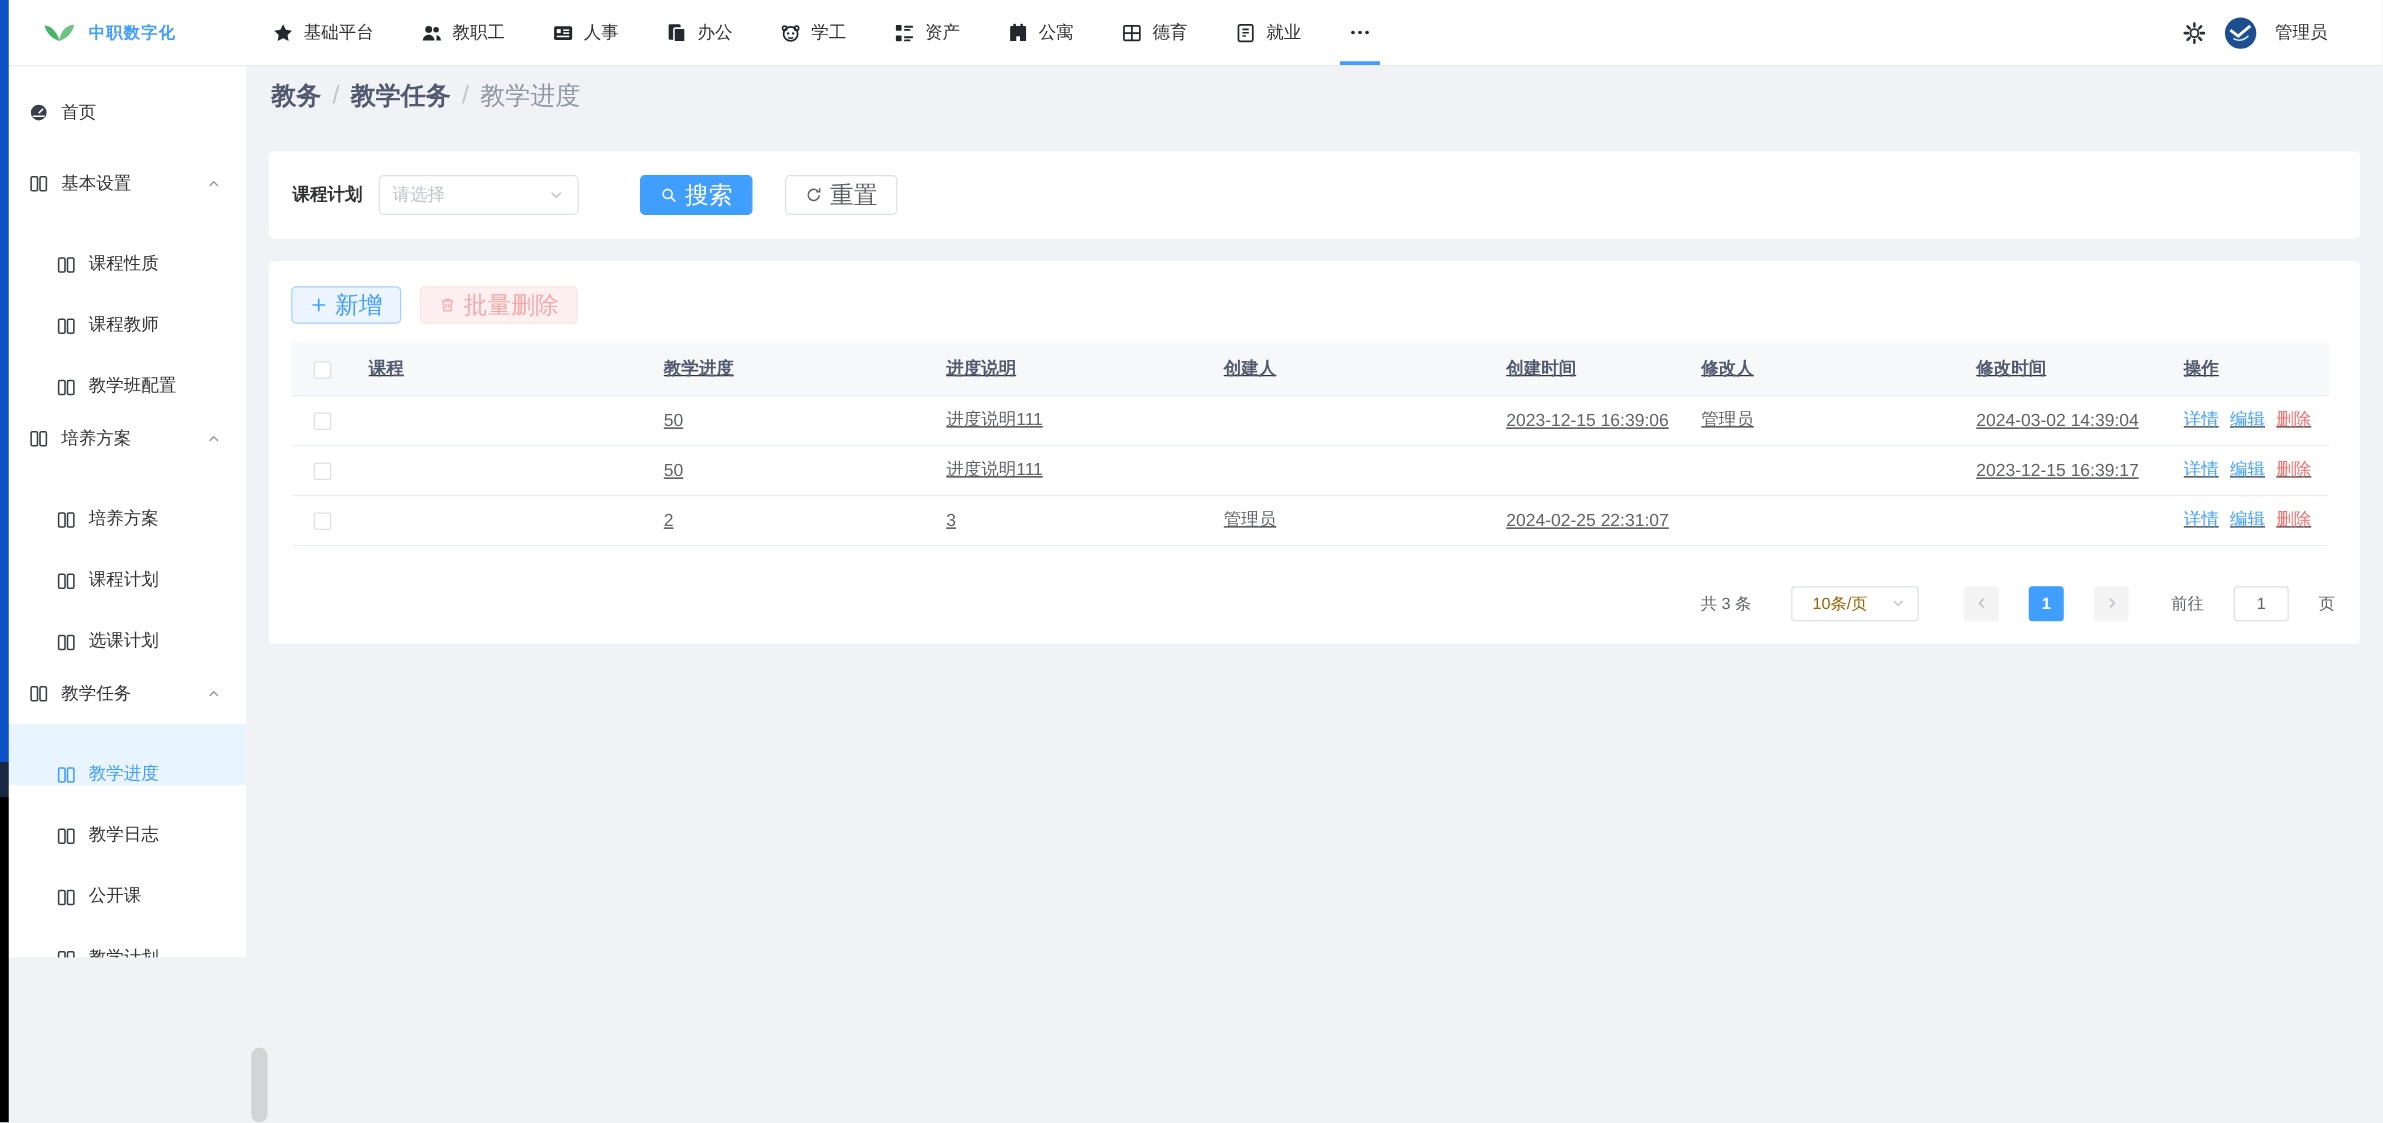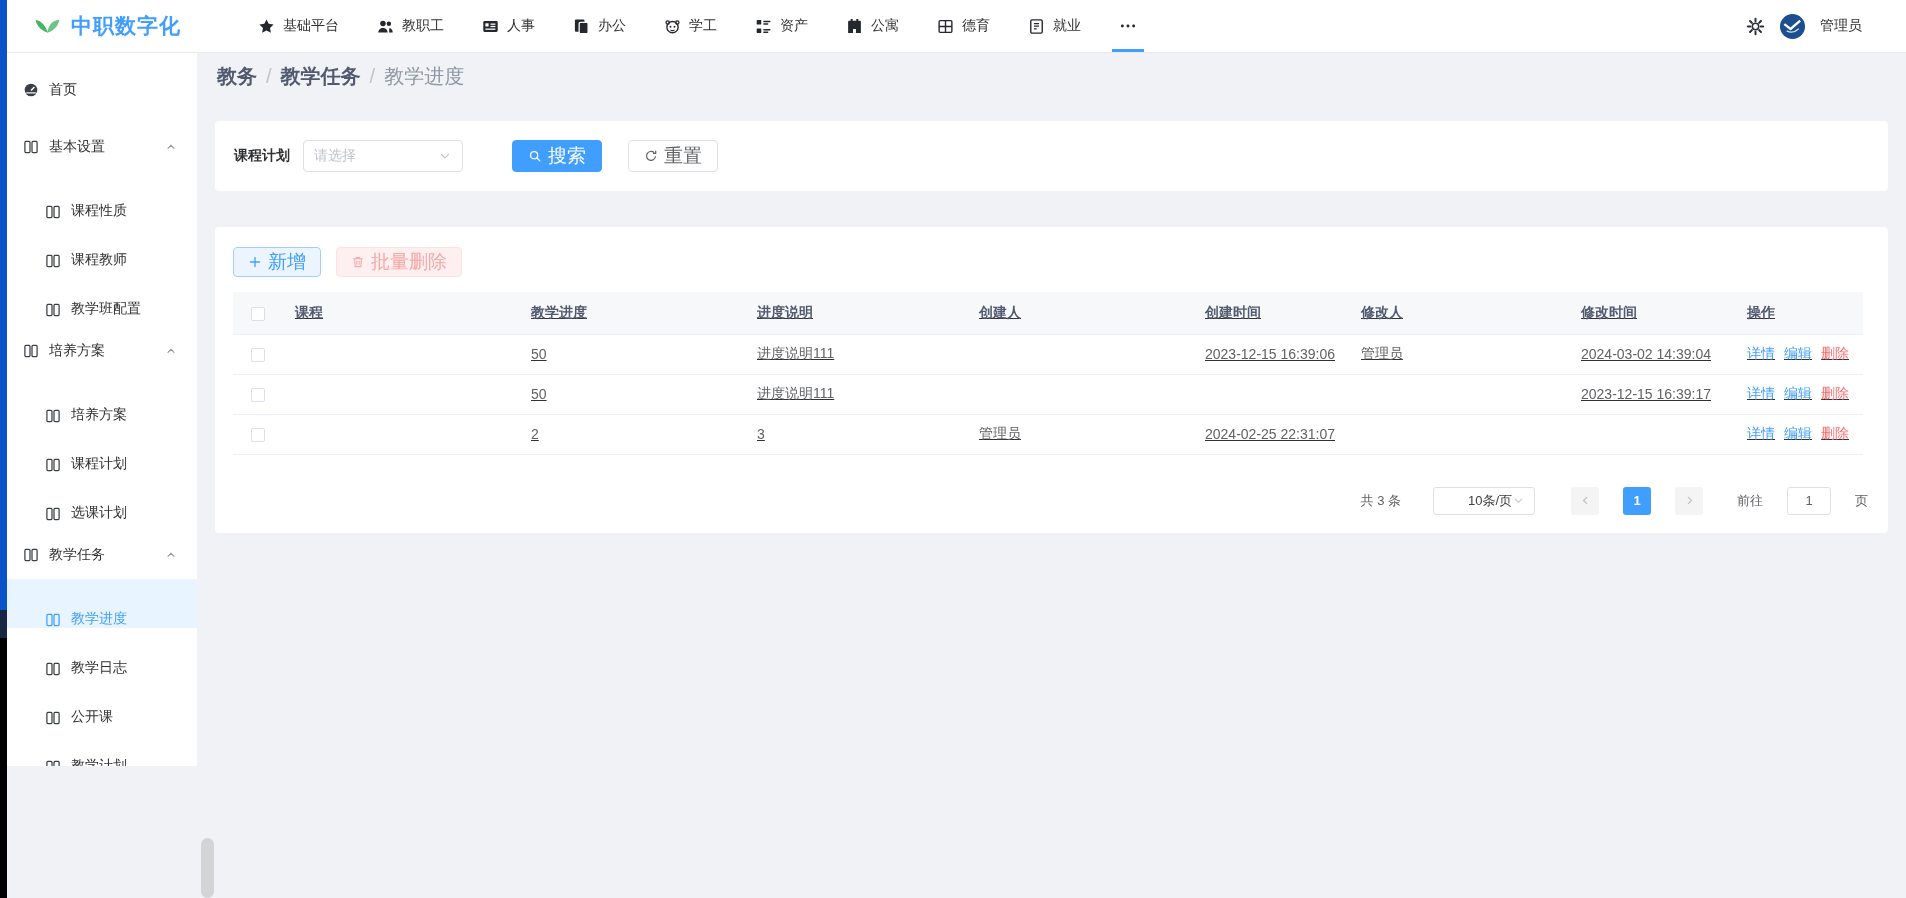--- a/index.html
+++ b/index.html
@@ -15,21 +15,21 @@
   .left-strip { position:absolute; left:0; top:0; width:7px; height:898px; z-index:60;
     background:linear-gradient(#0b52c7 0,#0b52c7 67.9%,#1a2742 67.9%,#1a2742 71%,#000 71%,#000 100%); }
   .scroll-thumb { position:absolute; left:201px; top:838px; width:13px; height:60px;
     background:#d3d4d6; border-radius:7px; z-index:55; }
 
   
   .navbar { height:53px; background:#fff; border-bottom:1px solid #e9eaec;
     display:flex; align-items:center; padding-left:34px; position:relative; z-index:40; }
   .brand { display:flex; align-items:center; gap:10px; cursor:pointer; }
   .brand .icn { font-size:27px; }
-  .brand-title { color:#409eff; font-size:21px; font-weight:bold; letter-spacing:1px; }
+  .brand-title { color:#409eff; font-size:13px; font-weight:bold; letter-spacing:1px; }
   .nav-menu { display:flex; align-items:stretch; height:100%; margin-left:58px; }
   .nav-item { display:flex; align-items:center; gap:8px; padding:0 19px; position:relative;
     color:#303133; cursor:pointer; }
   .nav-item .icn { font-size:17px; color:#24272e; }
   .nav-item.active::after { content:""; position:absolute; left:12px; right:12px; bottom:0;
     height:3px; background:#409eff; }
   .nav-item.more-item .icn { font-size:18px; }
   .nav-right { margin-left:auto; display:flex; align-items:center; gap:14px; padding-right:44px; }
   .gear-btn { font-size:19px; color:#2b2f36; cursor:pointer; }
   .avatar { width:27px; height:27px; cursor:pointer; }
@@ -62,43 +62,43 @@
     display:flex; align-items:center; justify-content:space-between; padding:0 10px; cursor:pointer; }
   .select .ph { color:#bfc4cc; }
   .select .chev { color:#c0c4cc; font-size:14px; }
   .btn { display:inline-flex; align-items:center; gap:6px; height:32px; padding:0 15px;
     border-radius:4px; border:1px solid #dcdfe6; background:#fff; font-size:19px;
     color:#606266; cursor:pointer; font-family:inherit; }
   .btn .icn { font-size:14px; }
   .btn-primary { background:#409eff; border-color:#409eff; color:#fff; margin-left:49px; }
   .btn-plain { margin-left:26px; }
 
-  .table-card { margin-top:36px; height:306px; padding:20px 18px 0; }
+  .table-card { margin-top:18px; height:306px; padding:20px 18px 0; }
   .toolbar { display:flex; gap:15px; margin-bottom:15px; }
   .btn-add { height:30px; background:#ecf5ff; border-color:#a0cfff; color:#409eff; padding:0 14px; }
   .btn-batch { height:30px; background:#fef0f0; border-color:#fde2e2; color:#f6a7a7; padding:0 14px; cursor:not-allowed; }
 
   table { border-collapse:collapse; table-layout:fixed; width:1630px;text-decoration:underline; }
   th, td { text-align:left; font-size:14px; padding:0 12px; overflow:hidden; white-space:nowrap; }
   thead tr { height:42px; background:#f7f8fa; }
   th { color:#515a6e; font-weight:600; border-bottom:1px solid #ebeef5; }
   tbody tr { height:40px; border-bottom:1px solid #ebeef5; background:#fff; }
   td { color:#606266; }
   .cb-cell { text-align:center; padding:0; }
   .checkbox { display:inline-block; width:14px; height:14px; border:1px solid #dcdfe6;
     border-radius:2px; background:#fff; vertical-align:middle; cursor:pointer; }
   .act-link { text-decoration:none; color:#409eff; margin-right:9px; cursor:pointer; }
   .act-link.danger { color:#f56c6c; margin-right:0; }
 
   .pagination { margin-top:32px; display:flex; align-items:center; justify-content:flex-end;
     gap:24px; color:#606266; font-size:13px; padding-right:2px; }
   .pg-total { margin-right:8px; font-size:13px; }
   .select-sm { width:102px; height:28px; border:1px solid #dcdfe6; border-radius:3px;
-    display:flex; align-items:center; justify-content:flex-end; padding:0 9px 0 16px;
-    color:#404040; cursor:pointer; margin-right:12px; background:#fff; }
+    display:flex; align-items:center; justify-content:space-between; padding:0 9px 0 16px;
+    color:#a16207; cursor:pointer; margin-right:12px; background:#fff; }
   .select-sm .chev { color:#c0c4cc; font-size:13px; }
   .pg-btn { width:28px; height:28px; border:none; background:#f4f4f5; border-radius:3px;
     color:#bdc2ca; display:inline-flex; align-items:center; justify-content:center;
     font-size:13px; cursor:pointer; }
   .pg-num { width:28px; height:28px; border:none; border-radius:3px; background:#409eff;
     color:#fff; font-weight:bold; font-size:13px; cursor:pointer; }
   .goto-label { margin-left:10px; }
   .goto-input { width:44px; height:28px; border:1px solid #dcdfe6; border-radius:3px;
     text-align:center; font-size:13px; color:#606266; font-family:inherit; outline:none; }
 </style>

